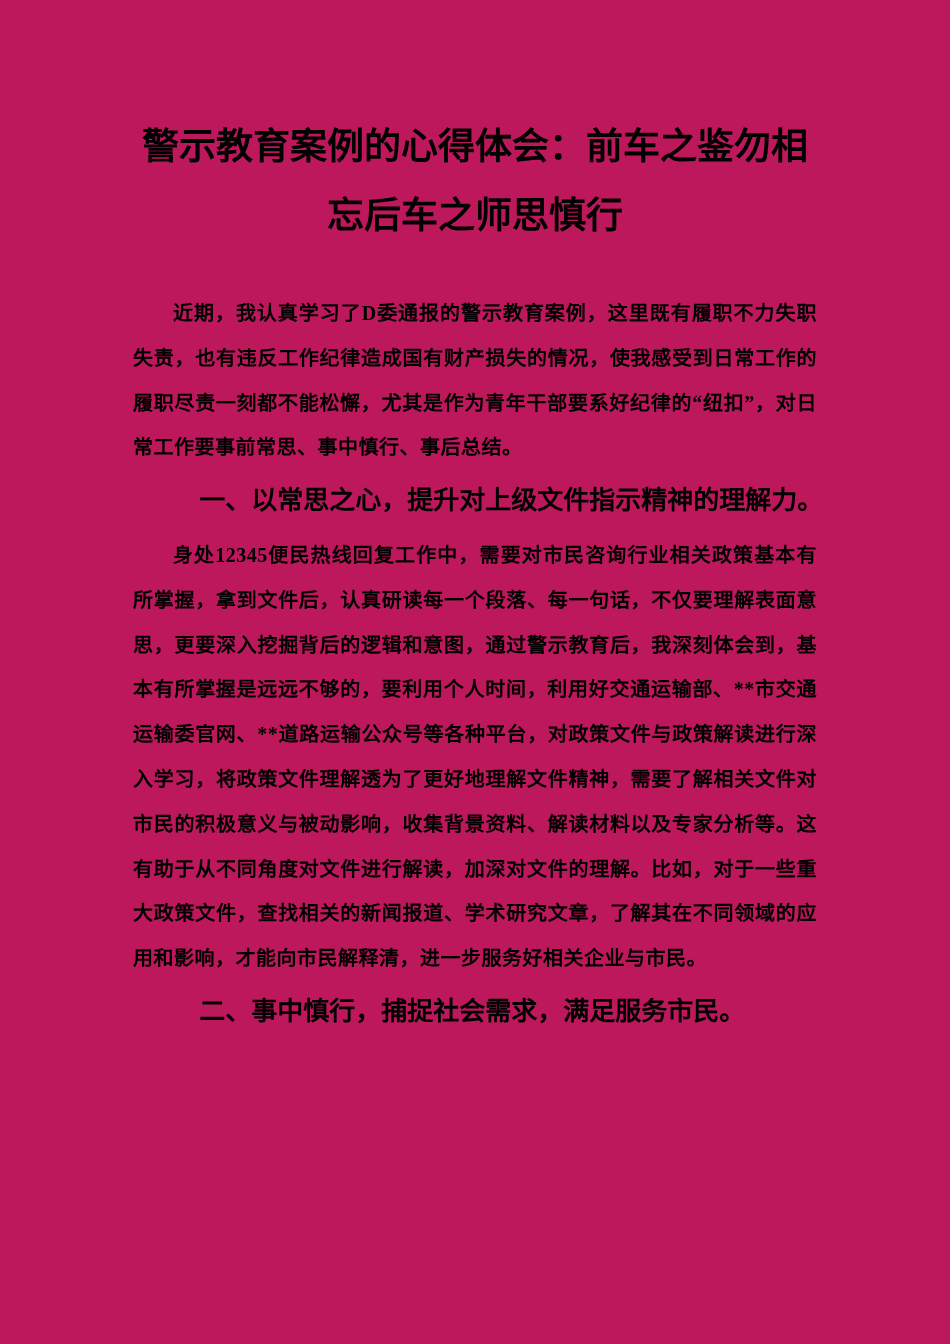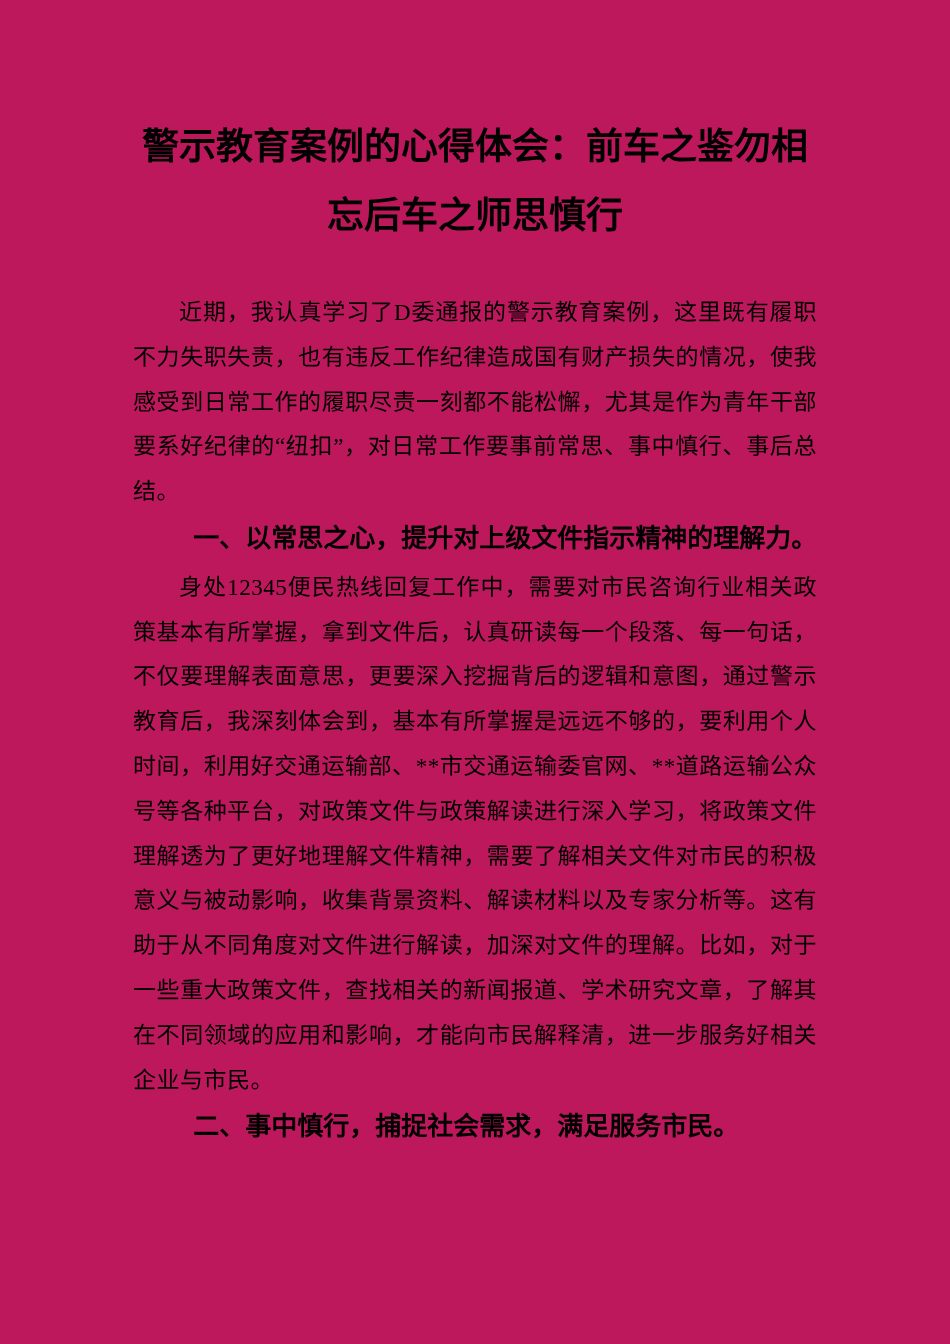--- a/index.html
+++ b/index.html
@@ -23,31 +23,31 @@
     font-weight: bold;
     font-size: 37px;
     line-height: 69px;
     text-align: center;
     letter-spacing: 0;
     word-break: break-all;
   }
   .body-para {
     margin: 0;
     font-family: "Liberation Serif", "DejaVu Serif", serif;
-    font-weight: normal;
-    font-size: 23px;
+    font-weight: bold;
+    font-size: 20px;
     line-height: 44.8px;
     text-align: justify;
     text-indent: 2em;
     word-break: break-all;
     letter-spacing: 0.5px;
   }
   .section-heading {
-    margin: 3px;
-    font-family: Liberation Mono, monospace;
+    margin: 9px;
+    font-family: Liberation Serif, serif;
     font-weight: bold;
     font-size: 26px;
     line-height: 44.8px;
     text-indent: 2.2em;
     white-space: nowrap;
   }
 </style>
 </head>
 <body>
 

